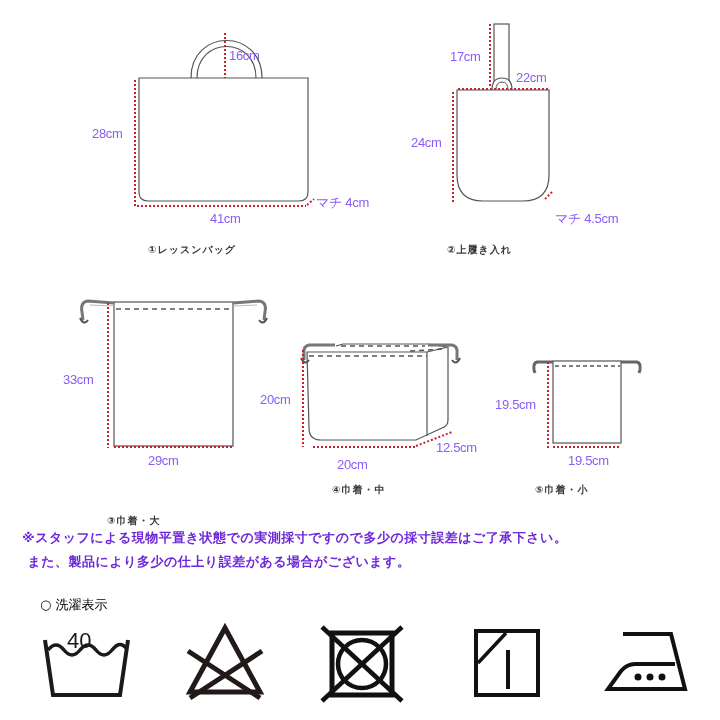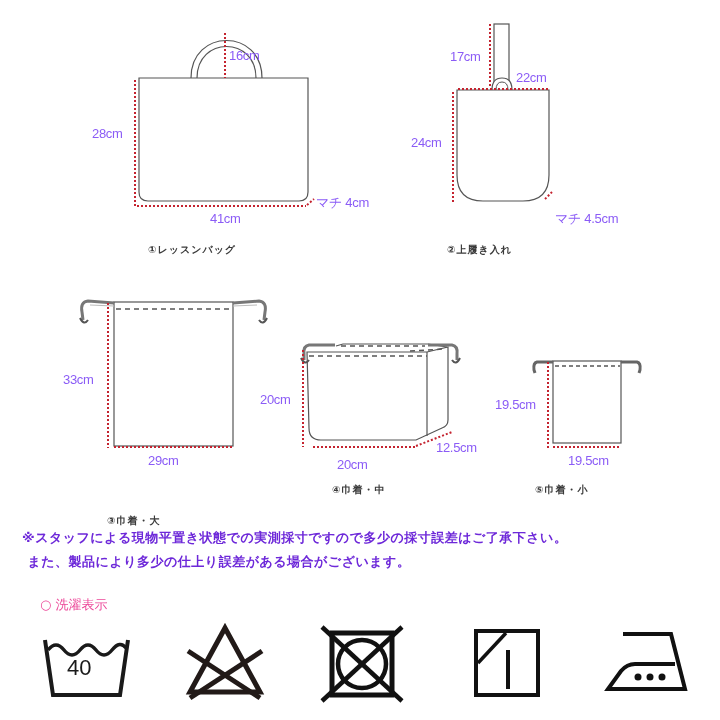--- a/index.html
+++ b/index.html
@@ -1,20 +1,20 @@
 <!DOCTYPE html>
 <html><head>
 <meta charset="utf-8">
 <style>
   html, body { margin:0; padding:0; background:#ffffff; }
   body { width:720px; height:720px; position:relative; overflow:hidden; font-family:"DejaVu Sans", "Liberation Sans", sans-serif; }
   .dim { position:absolute; color:#8b5cf6; font-family:"Liberation Sans", "DejaVu Sans", sans-serif; font-size:13px; letter-spacing:-0.3px; white-space:nowrap; line-height:1; }
   .cap { position:absolute; color:#3a3a3a; font-weight:bold; font-size:10px; letter-spacing:1px; white-space:nowrap; line-height:1; }
   .note { position:absolute; color:#6d28d9; font-weight:bold; font-size:13px; letter-spacing:0.5px; white-space:nowrap; line-height:1; }
-  .legend { position:absolute; color:#ec4899; font-size:13px; white-space:nowrap; line-height:1; }
+  .legend { position:absolute; color:#000000; font-size:13px; white-space:nowrap; line-height:1; }
   svg { position:absolute; overflow:visible; }
 </style>
 </head>
 <body>
 
 <div>
   <svg width="720" height="720" style="left:0;top:0;">
 
     <path d="M191 78 C191 28, 262 28, 262 78" fill="none" stroke="#555" stroke-width="1.2"></path>
     <path d="M197 78 C197 36, 256 36, 256 78" fill="none" stroke="#555" stroke-width="1.2"></path>
@@ -116,21 +116,21 @@
 <div class="note" style="left:22px;top:531px;">※スタッフによる現物平置き状態での実測採寸ですので多少の採寸誤差はご了承下さい。</div>
 <div class="note" style="left:14px;top:555px;">　また、製品により多少の仕上り誤差がある場合がございます。</div>
 
 <div class="legend" style="left:40px;top:598px;">○ 洗濯表示</div>
 
 <div>
   <svg width="100" height="80" style="left:40px;top:630px;">
     <path d="M5 10 L13 65 L80 65 L88 10" fill="none" stroke="#1a1a1a" stroke-width="4" stroke-linejoin="miter"></path>
     <path d="M8 20 Q16 10 24 20 Q32 30 40 20 Q48 10 56 20 Q64 30 72 20 Q80 10 86 18" fill="none" stroke="#1a1a1a" stroke-width="3.5"></path>
   </svg>
-  <div style="position:absolute;left:67px;top:657px;font-family:'Liberation Sans',sans-serif;font-size:22px;color:#1a1a1a;line-height:1;">40</div>
+  <div style="position:absolute;left:67px;top:630px;font-family:'Liberation Sans',sans-serif;font-size:22px;color:#1a1a1a;line-height:1;">40</div>
 
   <svg width="90" height="90" style="left:180px;top:620px;">
     <path d="M45 8 L10 72 L80 72 Z" fill="none" stroke="#221a18" stroke-width="5" stroke-linejoin="miter"></path>
     <line x1="8" y1="31" x2="80" y2="78" stroke="#221a18" stroke-width="5"></line>
     <line x1="82" y1="31" x2="10" y2="78" stroke="#221a18" stroke-width="5"></line>
   </svg>
 
   <svg width="90" height="90" style="left:320px;top:625px;">
     <rect x="12" y="8" width="60" height="62" fill="none" stroke="#111" stroke-width="5"></rect>
     <circle cx="42" cy="39" r="24" fill="none" stroke="#111" stroke-width="4.5"></circle>

